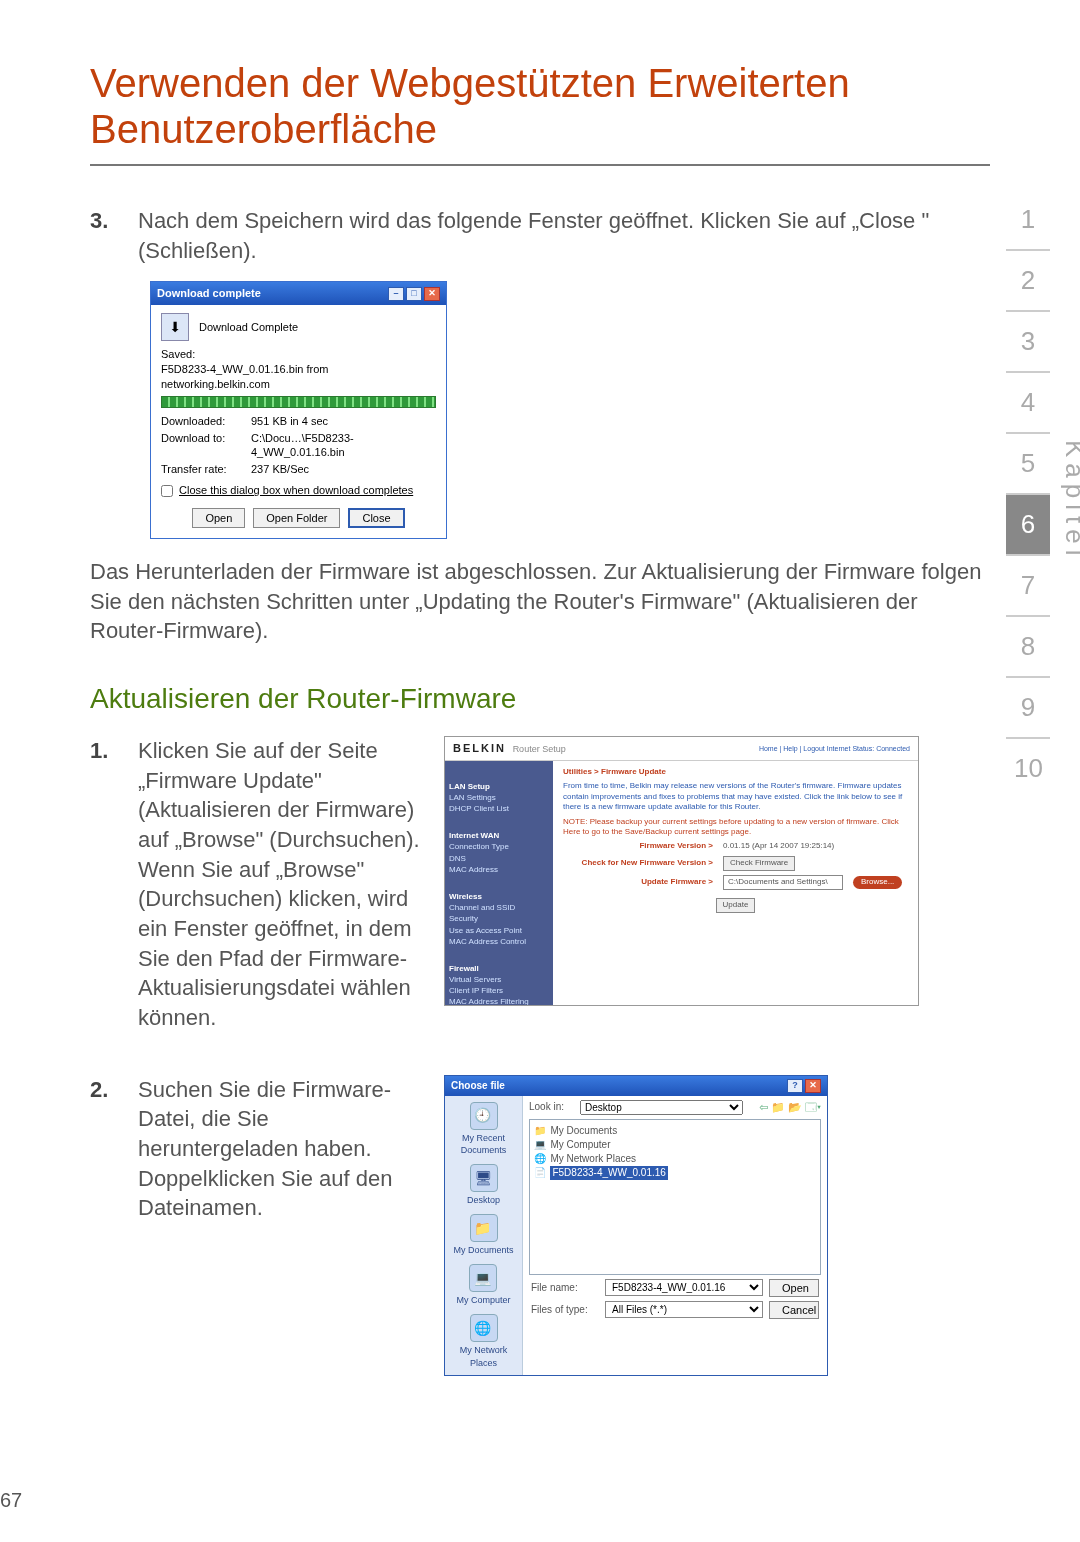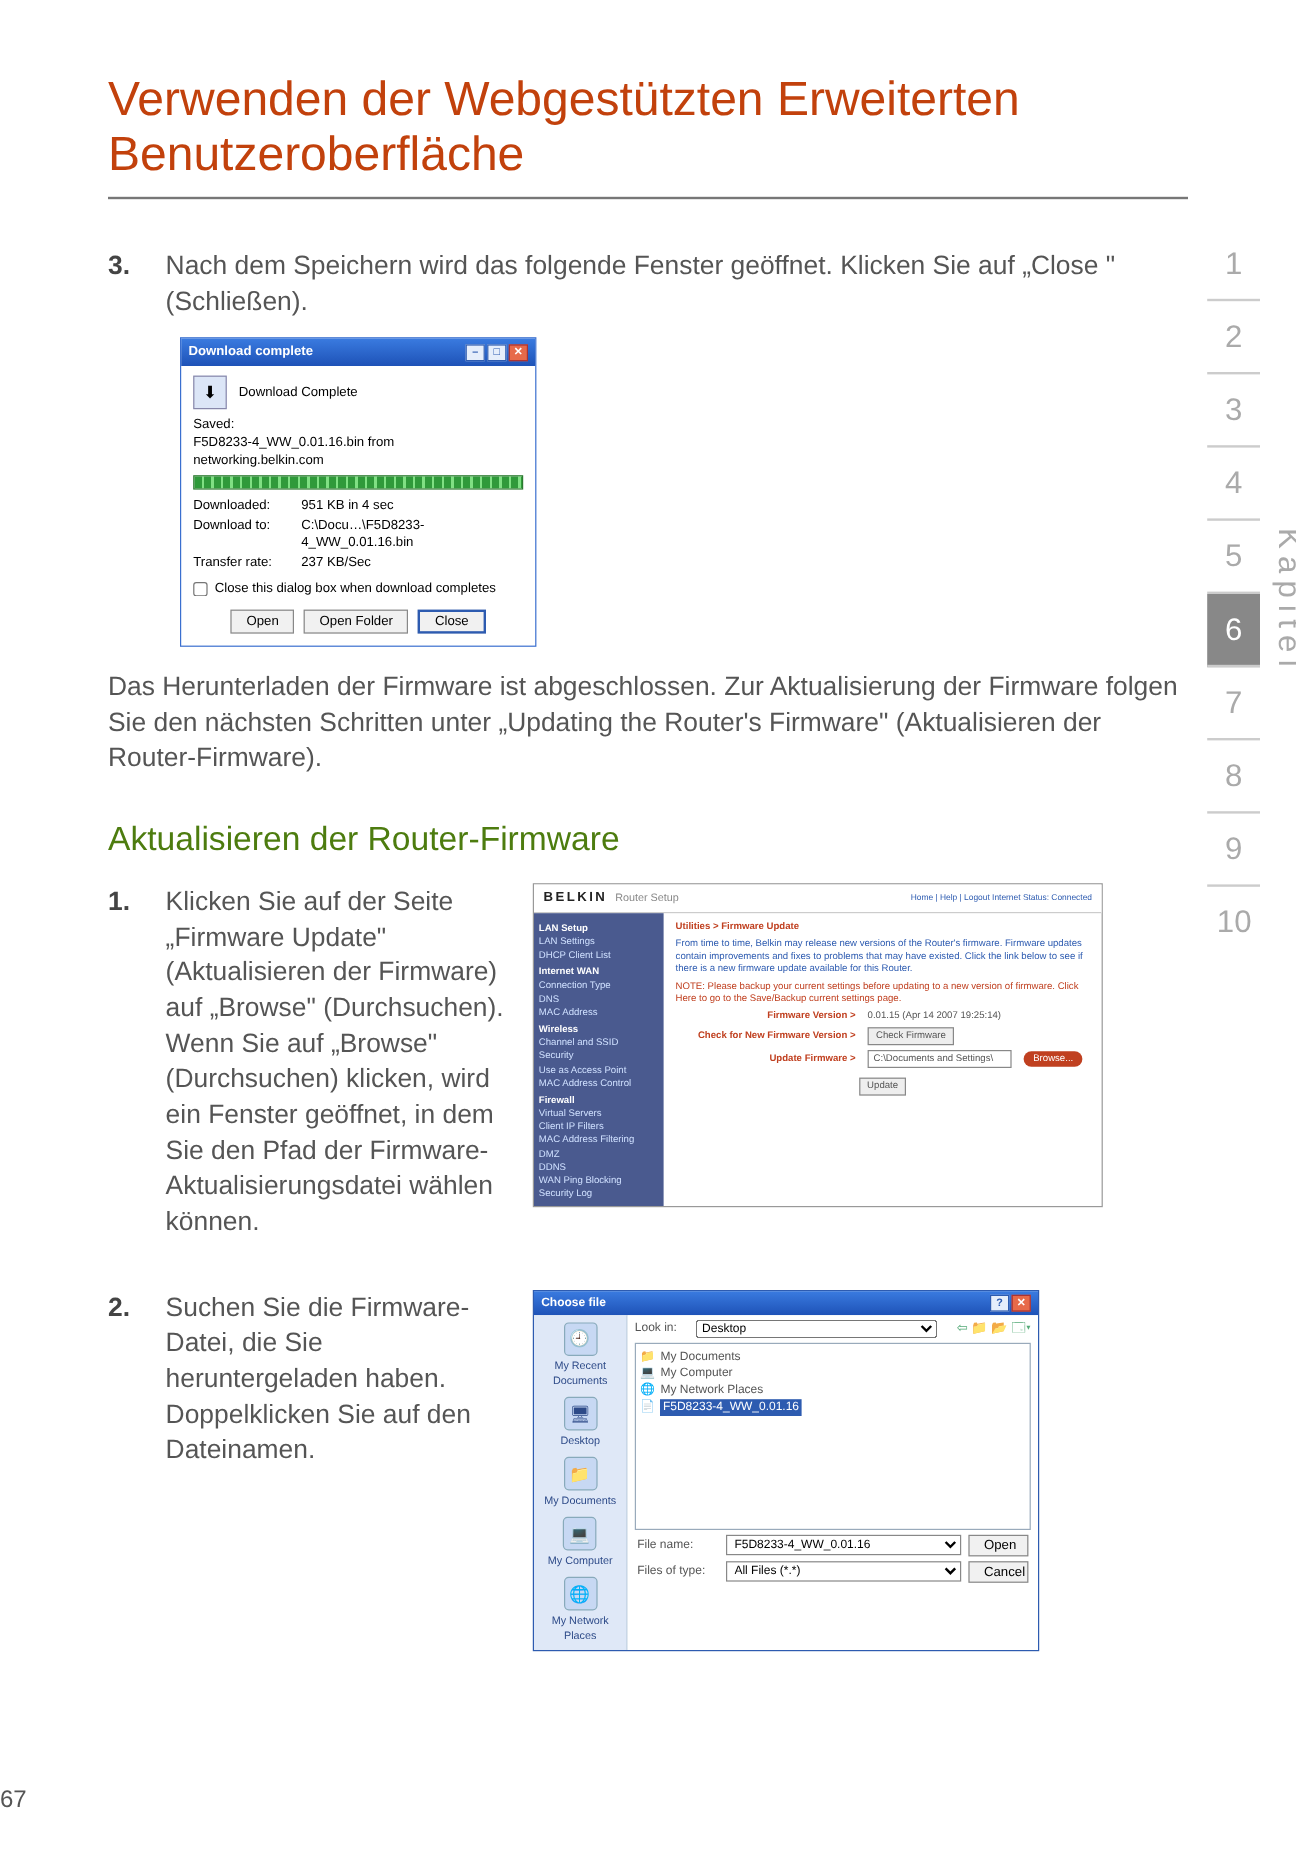--- a/index.html
+++ b/index.html
@@ -117,53 +117,53 @@
     width:28px; height:28px; border:1px solid #88a; background:#dce6f7;
     display:flex; align-items:center; justify-content:center; font-size:14px;
   }
   .dl-saved { margin-top:4px; }
   .dl-progress {
     height:12px; margin:4px 0 6px 0;
     background: repeating-linear-gradient(90deg,#2f9a3a 0 6px,#7fe083 6px 8px);
     border:1px solid #2a7a2e;
   }
   .dl-table { display:grid; grid-template-columns:90px 1fr; row-gap:2px; font-size:11px; }
-  .dl-check { margin:6px 0 10px 0; display:flex; align-items:center; gap:6px; }
+  .dl-check { margin:6px 0 10px 0; display:flex; align-items:center; gap:6px;text-decoration:underline; }
   .dl-check input { width:12px; height:12px; }
   .dl-buttons { display:flex; justify-content:center; gap:8px; }
   .xpbtn {
     font-size:11px; padding:2px 12px; background:#f1f1f1;
     border:1px solid #888; cursor:pointer;
   }
   .xpbtn.default { border:2px solid #2d5bb0; }
   
   .belkin-shot {
     border:1px solid #999; width:475px; height:270px;
     background:#fff; font-size:8px; position:relative; overflow:hidden;
   }
   .belkin-top { background:#fff; padding:4px 8px; border-bottom:1px solid #ccc; display:flex; justify-content:space-between; align-items:center;}
   .belkin-logo { font-weight:700; letter-spacing:2px; color:#222; font-size:11px;}
   .belkin-sub { color:#888; font-size:9px; }
   .belkin-links { color:#2d5bb0; font-size:7px; }
   .belkin-body { display:flex; height:calc(100% - 22px); }
   .belkin-nav { width:108px; background:#4a5a8f; color:#cfe0ff; padding:4px 4px; line-height:1.4; }
-  .belkin-nav .hdr { color:#fff; font-weight:700; margin-top:3px; }
+  .belkin-nav .hdr { color:#fff; font-weight:700; margin-top:16px; }
   .belkin-nav .hl { color:#ffd050; }
   .belkin-main { flex:1; padding:6px 10px; }
   .belkin-main .h { color:#c04020; font-weight:700; margin-bottom:4px; }
   .belkin-main .p { color:#2d5bb0; margin-bottom:4px; line-height:1.3; }
   .belkin-main .note { color:#c04020; }
   .belkin-main .frow { display:flex; gap:10px; align-items:center; margin:4px 0; font-size:8px;}
   .belkin-main .lbl { color:#c04020; font-weight:700; width:150px; text-align:right; }
   .belkin-main .btn { border:1px solid #888; padding:1px 6px; background:#eee; font-size:8px; cursor:pointer;}
   .belkin-main .fld { border:1px solid #888; padding:1px 4px; background:#fff; font-size:8px; min-width:120px;}
   .belkin-main .browse { background:#c04020; color:#fff; border-radius:8px; padding:1px 8px; font-size:8px; cursor:pointer;}
   
   .choose-dialog {
-    width:422px; border:1px solid #2d5bb0; font-size:10px; background:#f3f3ee;
+    width:384px; border:1px solid #2d5bb0; font-size:10px; background:#f3f3ee;
   }
   .choose-title {
     background:linear-gradient(#3a7be0,#1e52b7); color:#fff; font-weight:700;
     padding:3px 6px; display:flex; justify-content:space-between; align-items:center;
   }
   .choose-body { display:flex; }
   .places { width:78px; background:#dfe8f7; padding:6px 2px; display:flex; flex-direction:column; align-items:center; gap:8px; border-right:1px solid #bcd; }
   .place { text-align:center; font-size:9px; color:#2d4a88; cursor:pointer; }
   .place .pic { width:28px; height:28px; margin:0 auto 2px; background:#c7d8f3; border:1px solid #8ab; border-radius:4px; display:flex; align-items:center; justify-content:center; font-size:14px;}
   .filearea { flex:1; padding:4px 6px; background:#fff; }

